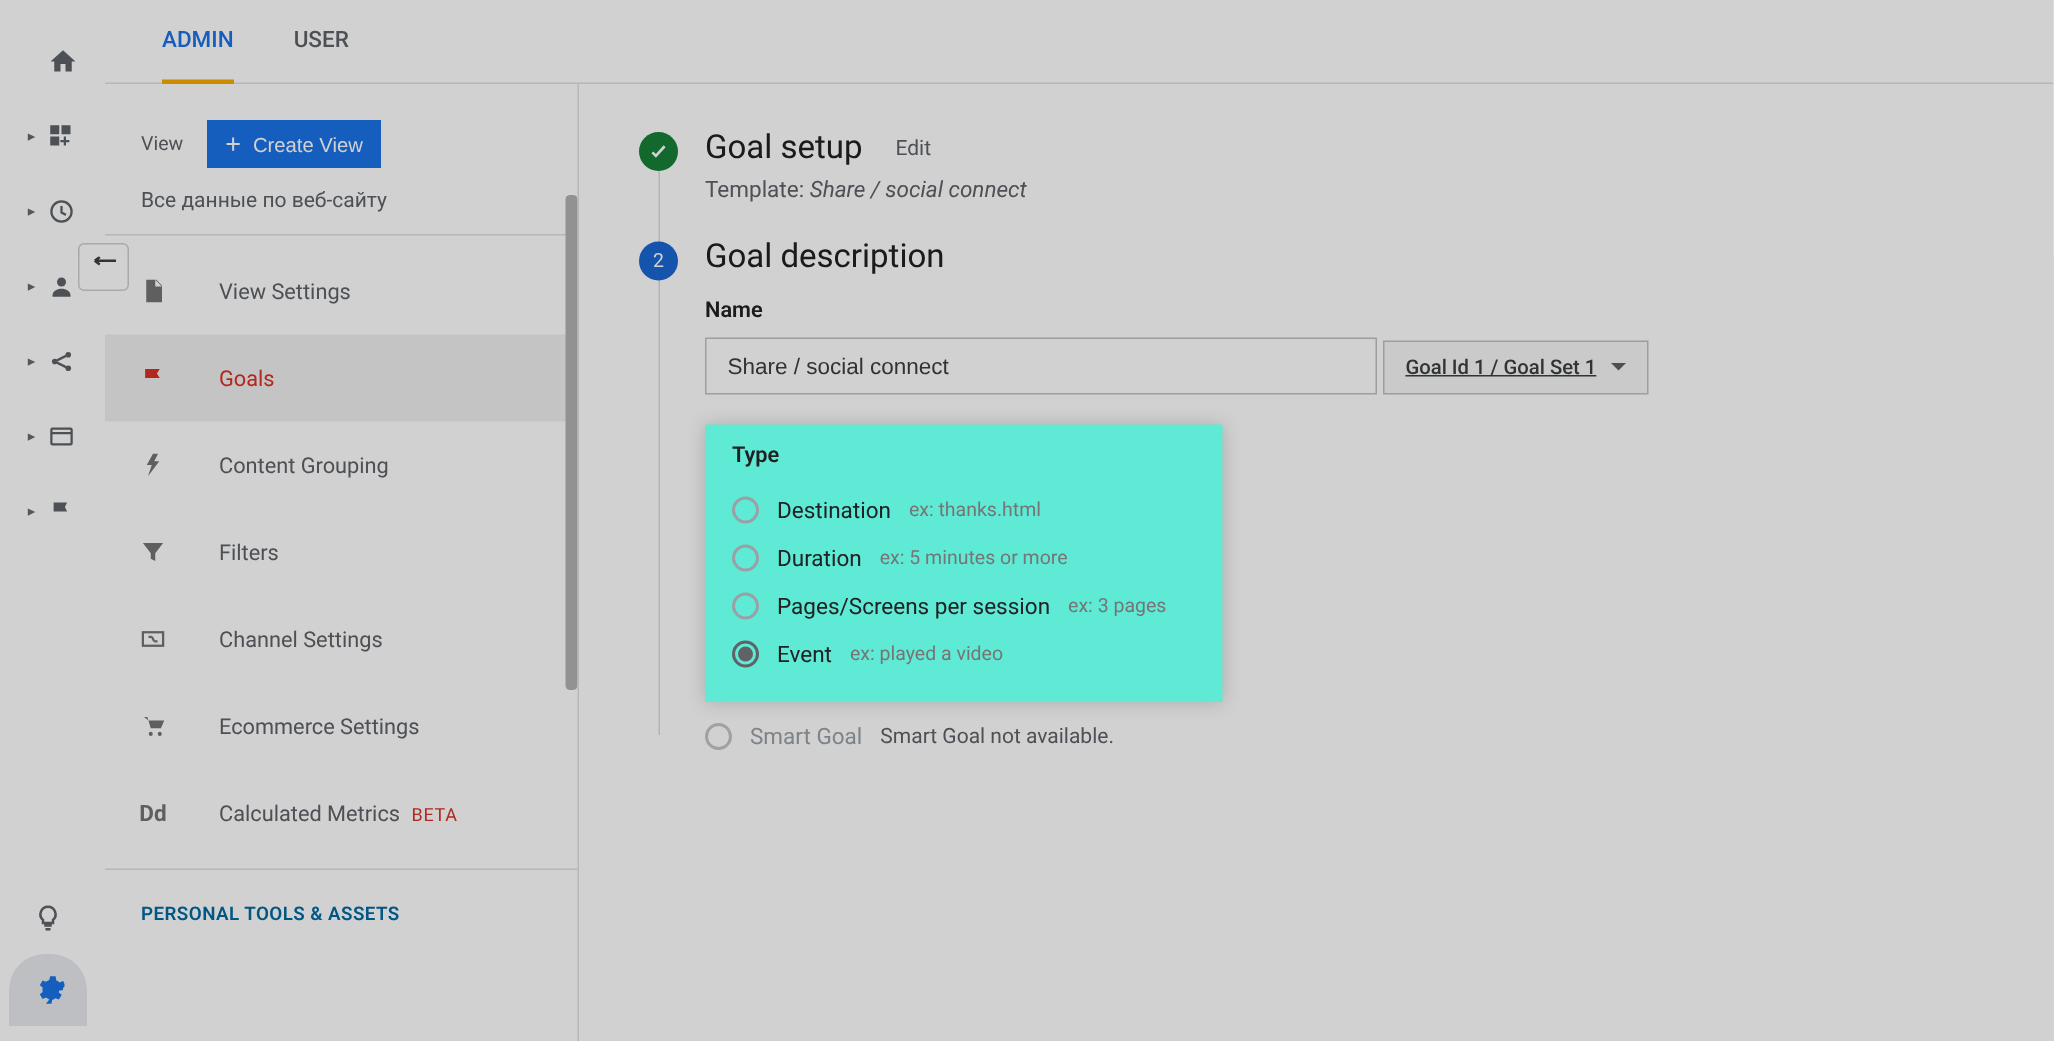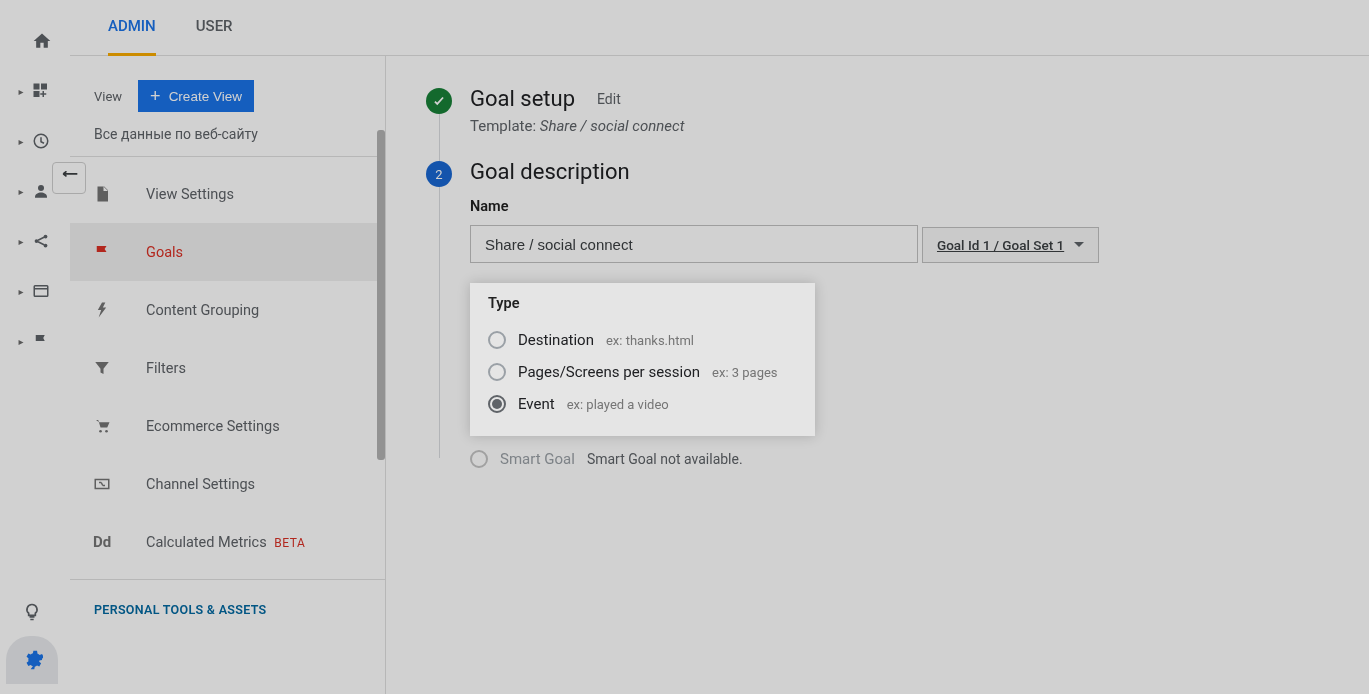--- a/index.html
+++ b/index.html
@@ -261,21 +261,21 @@
 }
 .slot-select .tri {
   width: 0; height: 0;
   border-left: 5px solid transparent;
   border-right: 5px solid transparent;
   border-top: 5px solid #5f6368;
 }
 .type-card {
   position: relative;
   z-index: 100;
-  background: #e5e5e5;
+  background: #5eead4;
   margin-top: 20px;
   width: 345px;
   box-shadow: 0 0 12px rgba(0,0,0,0.18);
   padding: 12px 18px 16px 18px;
 }
 .type-heading { font-size: 14.5px; font-weight: 600; margin-bottom: 12px;}
 .type-row {
   display: flex;
   align-items: center;
   gap: 12px;
@@ -451,36 +451,36 @@
           <li>
             <span class="icn">
                 <svg width="18" height="18" viewBox="0 0 24 24" fill="#757575">
                   <path d="M3 4h18l-7 9v7l-4-2v-5z"></path>
                 </svg>
               </span>
             <span class="lbl">Filters</span>
           </li>
           <li>
             <span class="icn">
+                <svg width="20" height="18" viewBox="0 0 24 24" fill="none" stroke="#757575" stroke-width="2">
+                  <rect x="3" y="6" width="18" height="12"></rect>
+                  <path d="M8 10h3M13 14h3M11 10l2 4"></path>
+                </svg>
+              </span>
+            <span class="lbl">Channel Settings</span>
+          </li>
+          <li>
+            <span class="icn">
                 <svg width="20" height="18" viewBox="0 0 24 24" fill="#757575">
                   <path d="M4 4h3l3 10h9l3-7H8"></path>
                   <circle cx="10" cy="19" r="1.8"></circle>
                   <circle cx="18" cy="19" r="1.8"></circle>
                 </svg>
               </span>
             <span class="lbl">Ecommerce Settings</span>
-          </li>
-          <li>
-            <span class="icn">
-                <svg width="20" height="18" viewBox="0 0 24 24" fill="none" stroke="#757575" stroke-width="2">
-                  <rect x="3" y="6" width="18" height="12"></rect>
-                  <path d="M8 10h3M13 14h3M11 10l2 4"></path>
-                </svg>
-              </span>
-            <span class="lbl">Channel Settings</span>
           </li>
           <li>
             <span class="icn" style="font-weight:700; color:#757575; font-size:15px;">Dd</span>
             <span class="lbl">
               <span>Calculated Metrics</span>
               <span class="beta-tag">BETA</span>
             </span>
           </li>
         </ul>
         <div class="section-heading">PERSONAL TOOLS &amp; ASSETS</div>
@@ -518,20 +518,25 @@
                 <span>Goal Id 1 / Goal Set 1</span>
                 <span class="tri"></span>
               </div>
 
               <div class="type-card">
                 <div class="type-heading">Type</div>
                 <div class="type-row">
                   <span class="radio"></span>
                   <span class="type-label">Destination</span>
                   <span class="type-ex">ex: thanks.html</span>
+                </div>
+                <div class="type-row">
+                  <span class="radio"></span>
+                  <span class="type-label">Duration</span>
+                  <span class="type-ex">ex: 5 minutes or more</span>
                 </div>
                 <div class="type-row">
                   <span class="radio"></span>
                   <span class="type-label">Pages/Screens per session</span>
                   <span class="type-ex">ex: 3 pages</span>
                 </div>
                 <div class="type-row">
                   <span class="radio checked"></span>
                   <span class="type-label">Event</span>
                   <span class="type-ex">ex: played a video</span>

